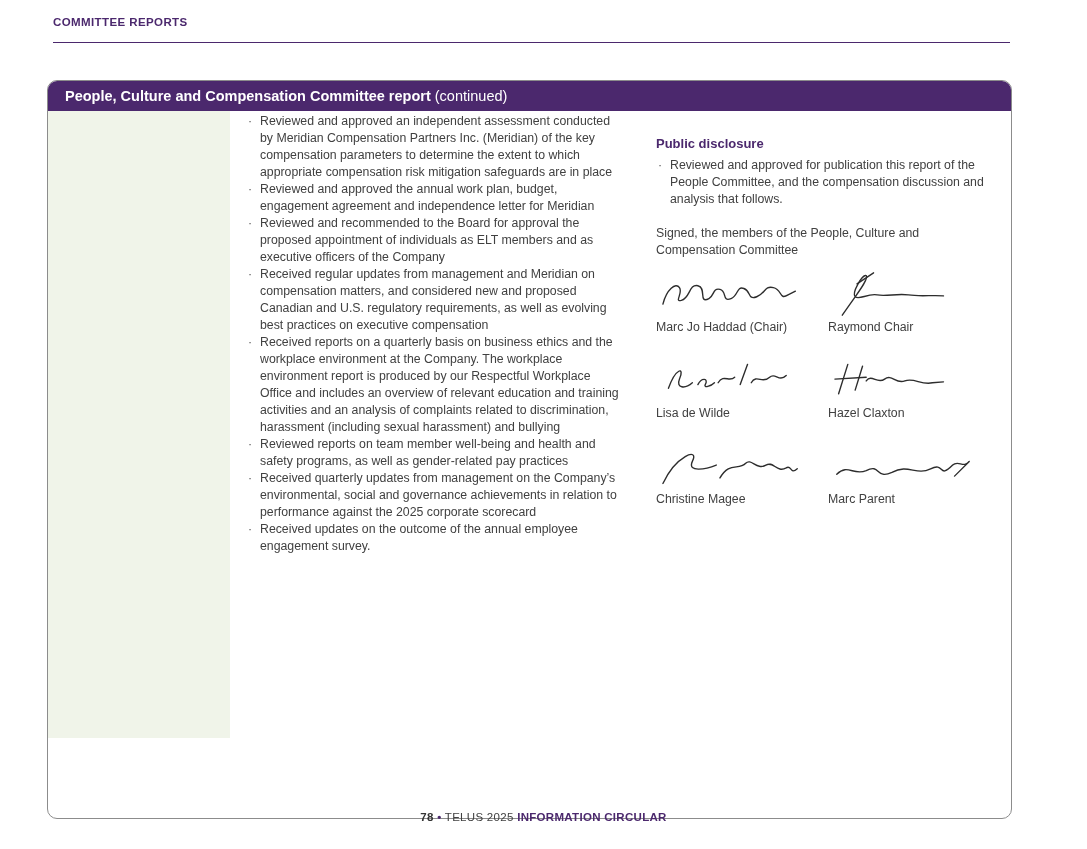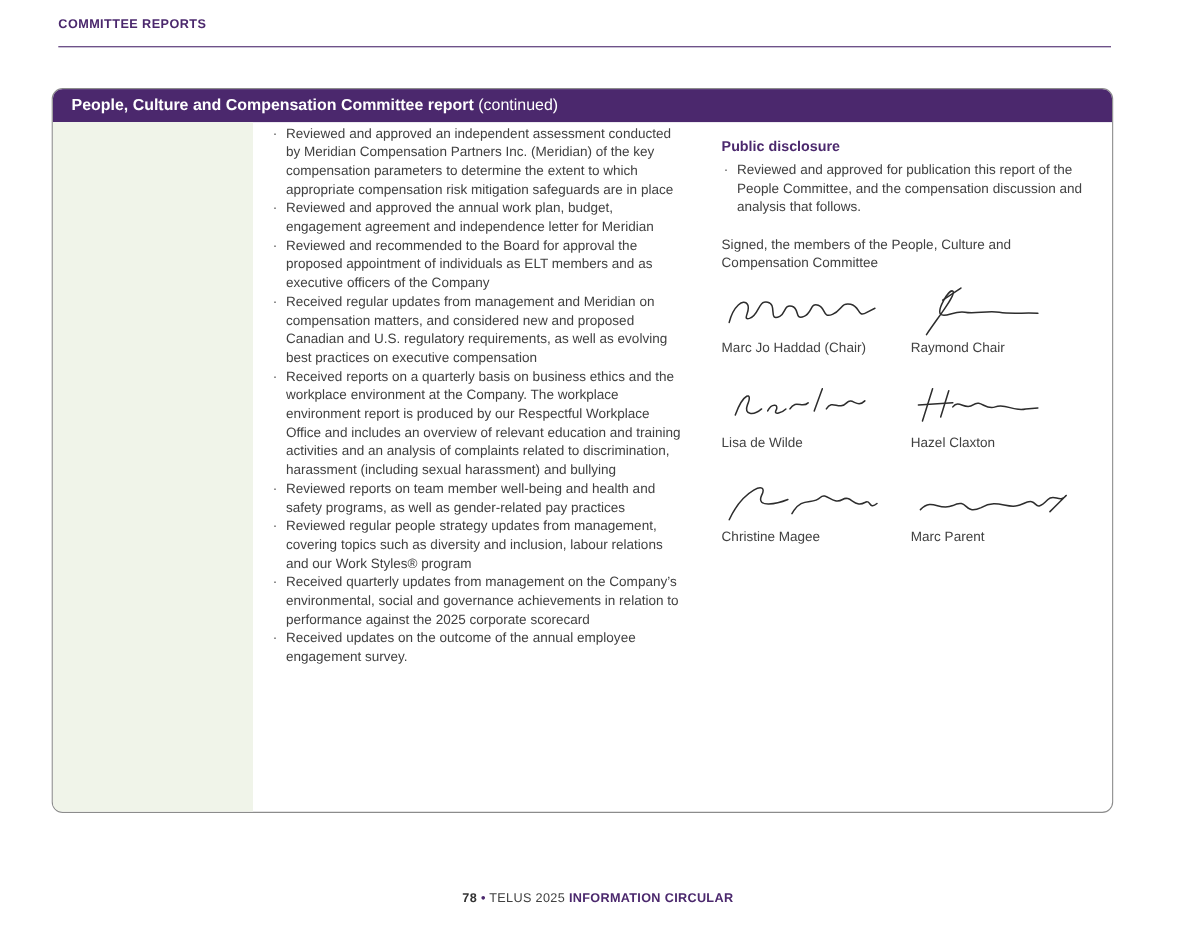--- a/index.html
+++ b/index.html
@@ -13,30 +13,30 @@
   html,body{width:1087px;height:849px;background:#ffffff;
     font-family:"Liberation Sans","DejaVu Sans",sans-serif;color:var(--text-dark);}
   .page{position:relative;width:1087px;height:849px;overflow:hidden;}
 
   
   .eyebrow{position:absolute;left:53px;top:16px;font-size:11.5px;font-weight:700;
     letter-spacing:.4px;color:var(--brand-purple);}
   .rule{position:absolute;left:53px;top:42px;width:957px;height:1px;background:var(--brand-purple);}
 
   
-  .card{position:absolute;left:47px;top:80px;width:965px;height:659px;
+  .card{position:absolute;left:47px;top:80px;width:965px;height:739px;
     background:#ffffff;border:1px solid var(--border-gray);border-radius:10px;overflow:hidden;}
   .card-header{height:30px;background:var(--brand-purple);color:#ffffff;
     font-size:14.5px;line-height:30px;padding:0 17px;white-space:nowrap;}
   .card-header .t-main{font-weight:600;}
   .card-header .t-light{font-weight:400;}
   .card-body{display:flex;height:627px;}
   .green-col{width:182px;background:var(--sidebar-green);flex:none;}
   .mid-col{width:413px;flex:none;padding:2px 18px 0 16px;}
-  .right-col{flex:1;padding:14px 24px 0 13px;}
+  .right-col{flex:1;padding:25px 24px 0 13px;}
 
   
   ul.bullets{list-style:none;font-size:12.3px;line-height:17px;color:var(--text-dark);}
   ul.bullets li{position:relative;padding-left:14px;}
   ul.bullets li::before{content:"·";position:absolute;left:2px;top:0;color:#555555;}
 
   
   .pd-heading{font-size:13px;font-weight:700;color:var(--brand-purple);margin:0 0 6px 0;}
   .signed{font-size:12.3px;line-height:17px;margin-top:17px;max-width:340px;}
 
@@ -77,21 +77,20 @@
             <li class="bullet-item">Reviewed and approved the annual work plan, budget, engagement agreement and independence letter for Meridian</li>
 
             <li class="bullet-item">Reviewed and recommended to the Board for approval the proposed appointment of individuals as ELT members and as executive officers of the Company</li>
 
             <li class="bullet-item">Received regular updates from management and Meridian on compensation matters, and considered new and proposed Canadian and U.S. regulatory requirements, as well as evolving best practices on executive compensation</li>
 
             <li class="bullet-item">Received reports on a quarterly basis on business ethics and the workplace environment at the Company. The workplace environment report is produced by our Respectful Workplace Office and includes an overview of relevant education and training activities and an analysis of complaints related to discrimination, harassment (including sexual harassment) and bullying</li>
 
             <li class="bullet-item">Reviewed reports on team member well-being and health and safety programs, as well as gender-related pay practices</li>
 
-            <li class="bullet-item">Reviewed regular people strategy updates from management, covering topics such as diversity and inclusion, labour relations and our Work Styles® program</li>
 
             <li class="bullet-item">Received quarterly updates from management on the Company’s environmental, social and governance achievements in relation to performance against the 2025 corporate scorecard</li>
 
             <li class="bullet-item">Received updates on the outcome of the annual employee engagement survey.</li>
           </ul>
       </div>
 
       <div class="right-col">
         <h3 class="pd-heading">Public disclosure</h3>
         <ul class="bullets">

